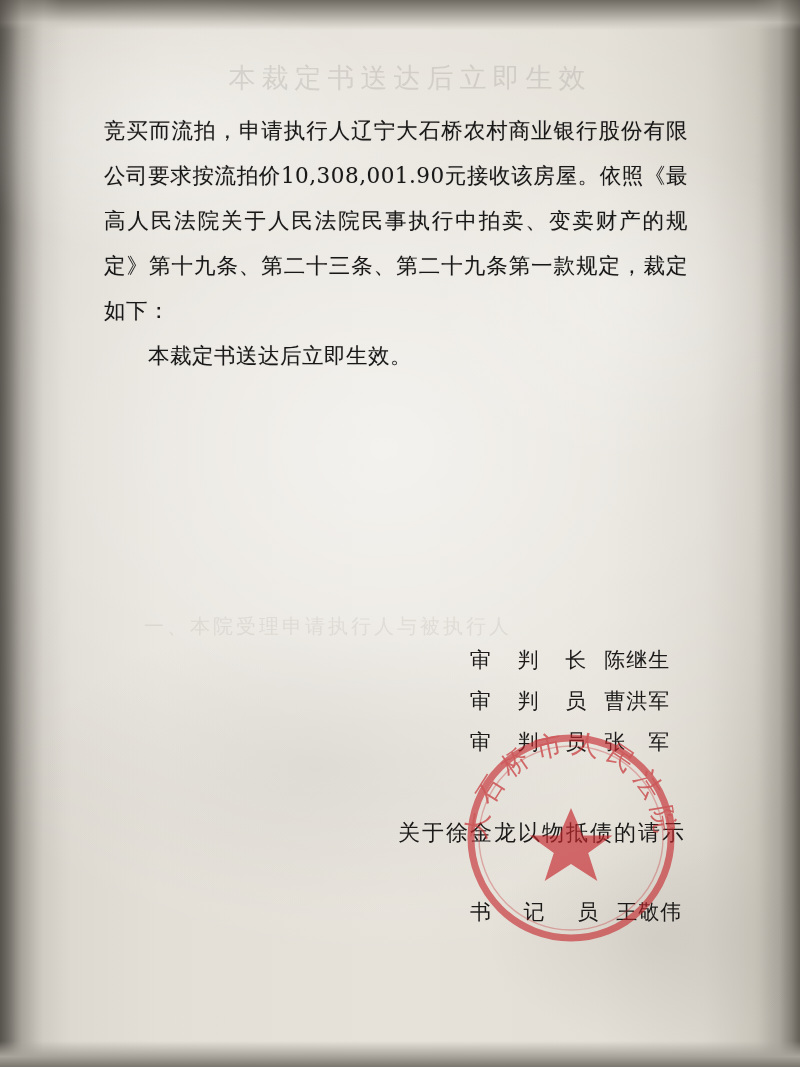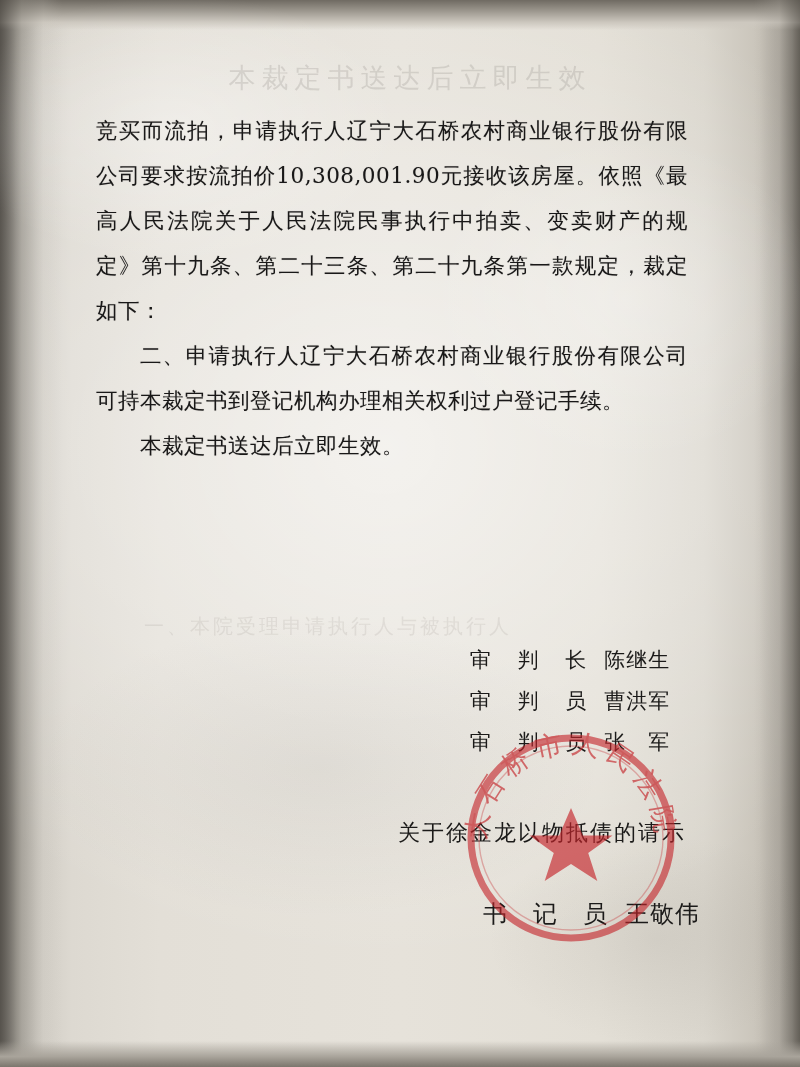--- a/index.html
+++ b/index.html
@@ -90,21 +90,21 @@
     left: 88px;
     top: 108px;
     width: 600px;
   }
   .para {
     font-size: 21.5px;
     line-height: 45px;
     color: #191818;
     text-align: justify;
     letter-spacing: 0.5px;
-    margin: 0 0 0 8px;
+    margin: 0 0 0 16px;
     font-family: "DejaVu Serif", "Liberation Serif", serif;
     text-shadow: 0 0 1px rgba(60,58,55,0.25);
   }
   .para.indent { text-indent: 44px; }
 
   
   #signatures {
     position: absolute;
     left: 440px;
     top: 640px;
@@ -131,26 +131,26 @@
     top: 818px;
     font-size: 22px;
     letter-spacing: 2px;
     color: #1b1a19;
     white-space: nowrap;
     font-family: "DejaVu Serif", "Liberation Serif", serif;
   }
 
   #clerk-line {
     position: absolute;
-    left: 483px;
+    left: 470px;
     top: 898px;
-    font-size: 24px;
+    font-size: 21px;
     color: #1b1a19;
     white-space: nowrap;
-    font-family: Liberation Serif, serif;
+    font-family: Liberation Mono, monospace;
   }
 
   
   #seal {
     position: absolute;
     left: 455px;
     top: 722px;
     width: 232px;
     height: 232px;
     pointer-events: none;
@@ -168,21 +168,20 @@
   <div id="bottom-shadow"></div>
   <div id="mottle"></div>
 
   <div id="ghost-heading">本裁定书送达后立即生效</div>
   <div id="ghost-lines">
       <div>一、本院受理申请执行人与被执行人</div>
     </div>
 
   <div id="doc">
     <p class="para">竞买而流拍，申请执行人辽宁大石桥农村商业银行股份有限公司要求按流拍价10,308,001.90元接收该房屋。依照《最高人民法院关于人民法院民事执行中拍卖、变卖财产的规定》第十九条、第二十三条、第二十九条第一款规定，裁定如下：</p>
-    <p class="para indent">二、申请执行人辽宁大石桥农村商业银行股份有限公司可持本裁定书到登记机构办理相关权利过户登记手续。</p>
     <p class="para indent">本裁定书送达后立即生效。</p>
   </div>
 
   <div id="signatures">
     <div class="sig-row">
       <span class="sig-role">审 判 长</span><span class="sig-name">陈继生</span>
     </div>
     <div class="sig-row">
       <span class="sig-role">审 判 员</span><span class="sig-name">曹洪军</span>
     </div>

